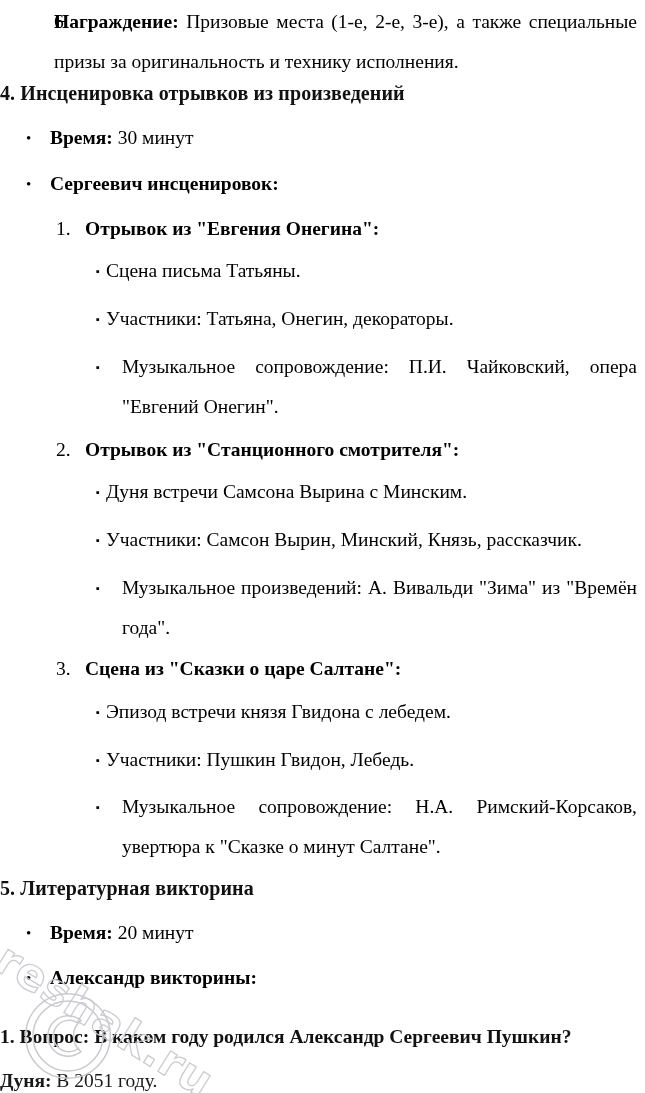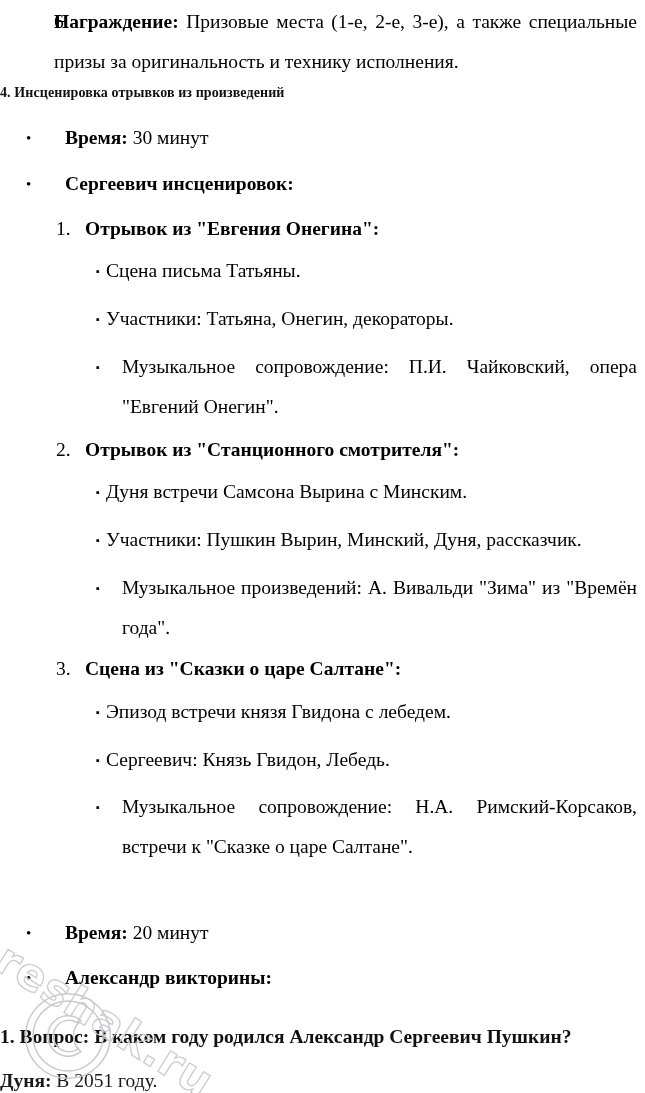--- a/index.html
+++ b/index.html
@@ -54,21 +54,21 @@
     position: absolute;
     left: 22px;
     top: 65px;
     width: 92px;
     height: 92px;
   }
 
   .h-sec {
     position: absolute;
     left: 0px;
-    font-size: 14px;
+    font-size: 20px;
     font-weight: 700;
     line-height: 28px;
     color: #111111;
     white-space: nowrap;
     letter-spacing: .1px;
   }
 
   
   .bullet1 {
     position: absolute;
@@ -79,21 +79,21 @@
   }
   .bullet1 .mk {
     position: absolute;
     left: 0;
     top: 0;
     font-size: 15px;
     line-height: 28px;
   }
   .bullet1 .tx {
     display: block;
-    margin-left: 39px;
+    margin-left: 24px;
   }
 
   
   .num2 {
     position: absolute;
     left: 56px;
     width: 580px;
     font-size: 19.5px;
     line-height: 28px;
   }
@@ -230,44 +230,45 @@
   <div class="num2" style="top:436px;">
     <span class="mk">2.</span>
     <span class="tx">Отрывок из "Станционного смотрителя":</span>
   </div>
   <div class="sq3 one" style="top:472px;">
     <span class="mk">▪</span>
     <span class="tx">Дуня встречи Самсона Вырина с Минским.</span>
   </div>
   <div class="sq3 one" style="top:520px;">
     <span class="mk">▪</span>
-    <span class="tx">Участники: Пушкин Вырин, Минский, Дуня, рассказчик.</span>
+    <span class="tx">Участники: Самсон Вырин, Минский, Князь, рассказчик.</span>
   </div>
   <div class="sq3" style="top:568px;">
     <span class="mk">▪</span>
     <span class="tx">Музыкальное произведений: А. Вивальди "Зима" из "Времён года".</span>
   </div>
 
   <div class="num2" style="top:655px;">
     <span class="mk">3.</span>
     <span class="tx">Сцена из "Сказки о царе Салтане":</span>
   </div>
   <div class="sq3 one" style="top:692px;">
     <span class="mk">▪</span>
     <span class="tx">Эпизод встречи князя Гвидона с лебедем.</span>
   </div>
   <div class="sq3 one" style="top:740px;">
     <span class="mk">▪</span>
-    <span class="tx">Сергеевич: Князь Гвидон, Лебедь.</span>
+    <span class="tx">Участники: Пушкин Гвидон, Лебедь.</span>
   </div>
   <div class="sq3" style="top:787px;">
     <span class="mk">▪</span>
-    <span class="tx">Музыкальное сопровождение: Н.А. Римский-Корсаков, встречи к "Сказке о царе Салтане".</span>
-  </div>
-
+    <span class="tx">Музыкальное сопровождение: Н.А. Римский-Корсаков, увертюра к "Сказке о минут Салтане".</span>
+  </div>
+
+  <div class="h-sec" style="top:874px;">5. Литературная викторина</div>
 
   <div class="bullet1" style="top:919px;">
     <span class="mk">•</span>
     <span class="tx"><span class="b">Время:</span> <span>20 минут</span></span>
   </div>
 
   <div class="bullet1" style="top:964px;">
     <span class="mk">•</span>
     <span class="tx b">Александр викторины:</span>
   </div>

